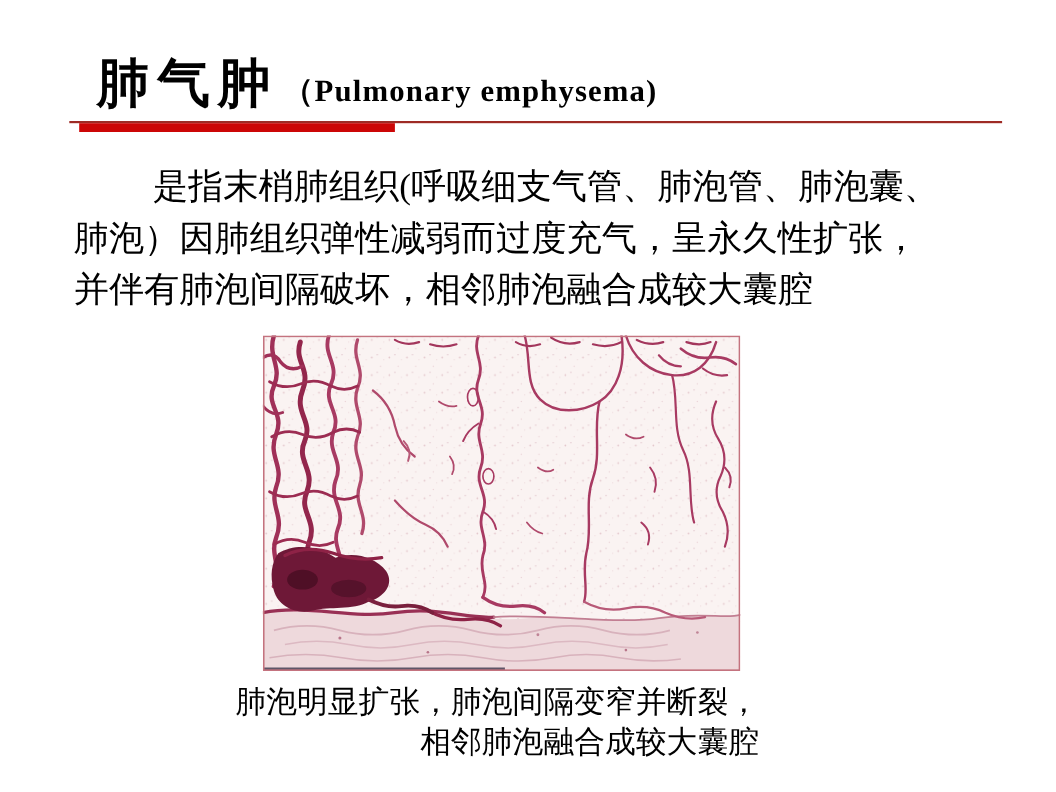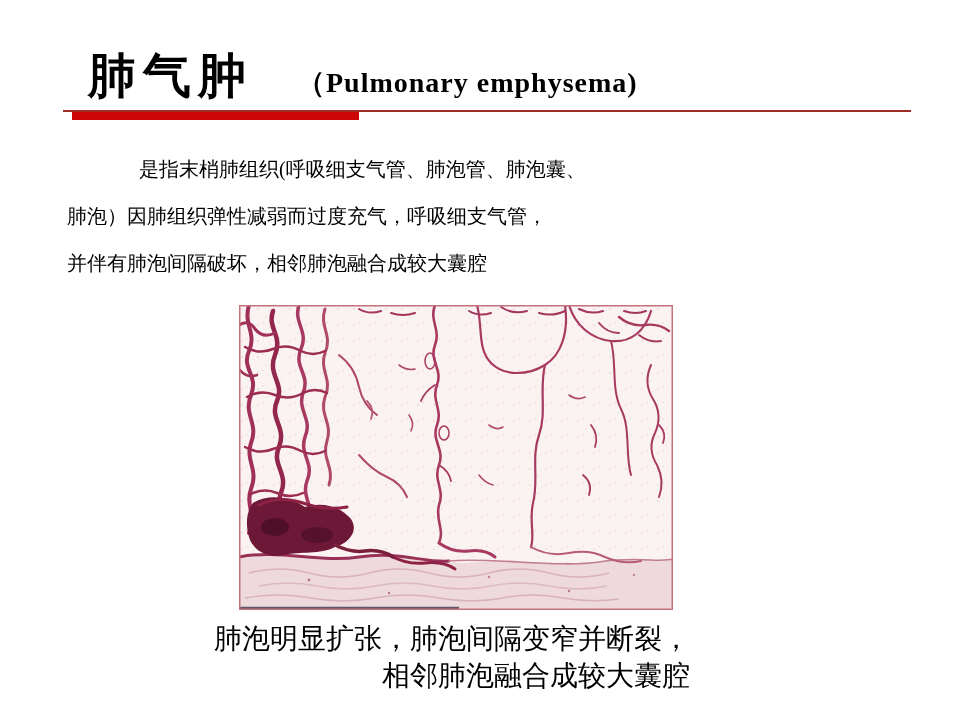--- a/index.html
+++ b/index.html
@@ -9,21 +9,20 @@
     background:#ffffff;
     overflow:hidden;
     font-family:"Liberation Serif","DejaVu Serif",serif;
     color:#000;
   }
   
   .title-row{
     position:absolute;left:88px;top:44px;
     display:flex;align-items:baseline;
     white-space:nowrap;
-    gap:40px;
   }
   .title-zh{
     font-size:48px;font-weight:bold;
     letter-spacing:7px;
     font-family:"Liberation Serif","DejaVu Serif",serif;
   }
   .title-en{
     font-size:28px;font-weight:bold;
     margin-left:4px;letter-spacing:1px;
     font-family:"Liberation Serif","DejaVu Serif",serif;
@@ -32,21 +31,21 @@
     position:absolute;left:63px;top:110px;
     width:848px;height:2px;background:#9e2b25;
   }
   .rule-thick{
     position:absolute;left:72px;top:112px;
     width:287px;height:8px;background:#cc0606;
   }
   
   .body-text{
     position:absolute;left:67px;top:146px;width:860px;
-    font-size:20px;line-height:47px;font-family:Liberation Serif, serif;
+    font-size:32px;line-height:47px;font-family:Liberation Serif, serif;
   }
   .body-text .line{white-space:nowrap;}
   .body-text .line.indent{text-indent:72px;}
   
   .figure{
     position:absolute;left:239px;top:305px;
     width:434px;height:305px;
   }
   .figure svg{display:block;width:100%;height:100%;}
   .caption{
@@ -62,21 +61,21 @@
 
   <div class="title-row">
     <span class="title-zh">肺气肿</span>
     <span class="title-en">（Pulmonary emphysema)</span>
   </div>
   <div class="rule-thin"></div>
   <div class="rule-thick"></div>
 
   <div class="body-text">
     <div class="line indent">是指末梢肺组织(呼吸细支气管、肺泡管、肺泡囊、</div>
-    <div class="line">肺泡）因肺组织弹性减弱而过度充气，呼吸细支气管，</div>
+    <div class="line">肺泡）因肺组织弹性减弱而过度充气，呈永久性扩张，</div>
     <div class="line">并伴有肺泡间隔破坏，相邻肺泡融合成较大囊腔</div>
   </div>
 
   <div class="figure">
     <svg viewBox="0 0 434 305" xmlns="http://www.w3.org/2000/svg">
       <defs>
         <pattern id="speck" width="16" height="16" patternUnits="userSpaceOnUse">
           <circle cx="3" cy="4" r="0.8" fill="#e4c8cd"></circle>
           <circle cx="11" cy="12" r="0.7" fill="#ecd6da"></circle>
           <circle cx="8" cy="1.5" r="0.6" fill="#ddbfc6"></circle>

